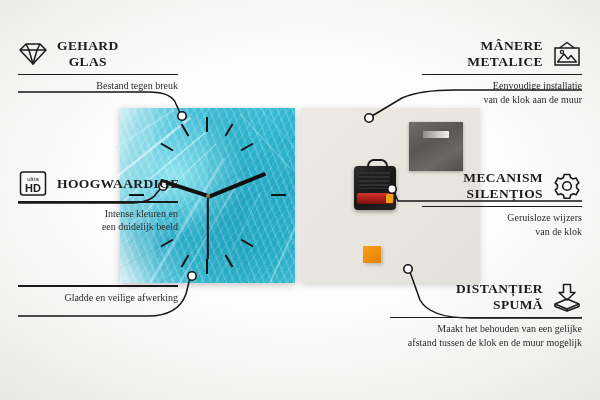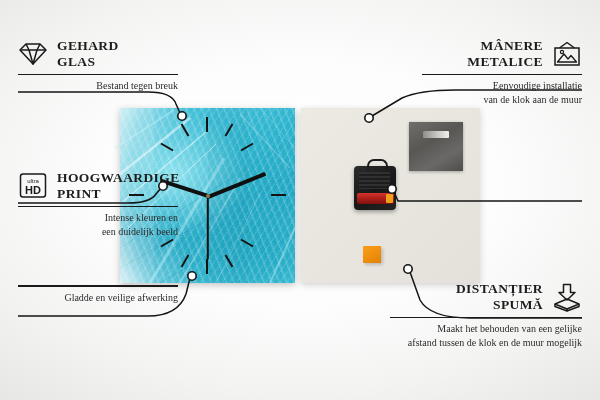--- a/index.html
+++ b/index.html
@@ -84,21 +84,21 @@
   .foam{
     position:absolute;left:62px;top:138px;width:18px;height:17px;
     background:linear-gradient(150deg,#f7a01c 0%,#ee8d0b 60%,#e08207 100%);
     box-shadow:2px 2px 3px rgba(0,0,0,.18);
   }
   
   .feat{position:absolute;}
   .feat-head{display:flex;align-items:center;gap:9px;}
   .feat-title{
     font-size:13.5px;font-weight:bold;letter-spacing:.4px;
-    color:#1c1c1c;line-height:1.18;text-transform:uppercase;
+    color:#1c1c1c;line-height:1.18;text-transform:uppercase;text-align:center;
   }
   .feat-rule{height:1.6px;background:#1a1a1a;margin-top:4px;}
   .feat-sub{
     font-size:10px;color:#2b2b2b;line-height:1.34;margin-top:4px;text-align:right;
   }
   .left .feat-head{flex-direction:row;}
   .right .feat-head{flex-direction:row-reverse;}
   .right .feat-title,.right .feat-sub{text-align:right;}
   .icon{flex:0 0 auto;display:block;}
   svg{display:block;overflow:visible;}
@@ -221,21 +221,20 @@
     <div class="feat-head">
       <span class="icon">
         <svg width="30" height="27" viewBox="0 0 30 27">
           <rect x="2.5" y="2" width="25" height="23" rx="2.5" fill="none" stroke="#1a1a1a" stroke-width="1.5"></rect>
           <text x="15" y="11" font-family="Liberation Sans, sans-serif" font-size="6" text-anchor="middle" fill="#1a1a1a">ultra</text>
           <text x="15" y="21.5" font-family="Liberation Sans, sans-serif" font-size="11" font-weight="bold" text-anchor="middle" fill="#1a1a1a">HD</text>
         </svg>
       </span>
       <div class="feat-title">
         <div>HOOGWAARDIGE</div>
-        <div>PRINT</div>
       </div>
     </div>
     <div class="feat-rule" style="width:160px;"></div>
     <div class="feat-sub">
       <div>Intense kleuren en</div>
       <div>een duidelijk beeld</div>
     </div>
   </div>
 
   <div class="feat left" style="left:18px;top:281px;width:160px;">
@@ -261,20 +260,41 @@
         <div>METALICE</div>
       </div>
     </div>
     <div class="feat-rule" style="width:160px;"></div>
     <div class="feat-sub">
       <div>Eenvoudige installatie</div>
       <div>van de klok aan de muur</div>
     </div>
   </div>
 
+  <div class="feat right" style="left:422px;top:170px;width:160px;">
+    <div class="feat-head">
+      <span class="icon">
+        <svg width="30" height="28" viewBox="0 0 30 28">
+          <g fill="none" stroke="#1a1a1a" stroke-width="1.6" stroke-linejoin="round">
+            <path d="M12.2 2.5 h5.6 l.7 3.0 2.6 1.5 2.9-1.0 2.8 4.8 -2.2 2.1 0 3.0 2.2 2.1 -2.8 4.8 -2.9-1.0 -2.6 1.5 -.7 3.0 h-5.6 l-.7-3.0 -2.6-1.5 -2.9 1.0 -2.8-4.8 2.2-2.1 0-3.0 -2.2-2.1 2.8-4.8 2.9 1.0 2.6-1.5 Z"></path>
+            <circle cx="15" cy="14" r="4.3"></circle>
+          </g>
+        </svg>
+      </span>
+      <div class="feat-title">
+        <div>MECANISM</div>
+        <div>SILENȚIOS</div>
+      </div>
+    </div>
+    <div class="feat-rule" style="width:160px;"></div>
+    <div class="feat-sub">
+      <div>Geruisloze wijzers</div>
+      <div>van de klok</div>
+    </div>
+  </div>
 
   <div class="feat right" style="left:390px;top:281px;width:192px;">
     <div class="feat-head">
       <span class="icon">
         <svg width="30" height="28" viewBox="0 0 30 28">
           <g fill="none" stroke="#1a1a1a" stroke-width="1.5" stroke-linejoin="round">
             <path d="M11.5 1.5 h7 v8 h4.5 L15 17 L7 9.5 h4.5 Z"></path>
             <path d="M15 16 L27 21 L15 26 L3 21 Z"></path>
             <path d="M3 21 v2.5 L15 28 v-2.5"></path>
             <path d="M27 21 v2.5 L15 28"></path>

